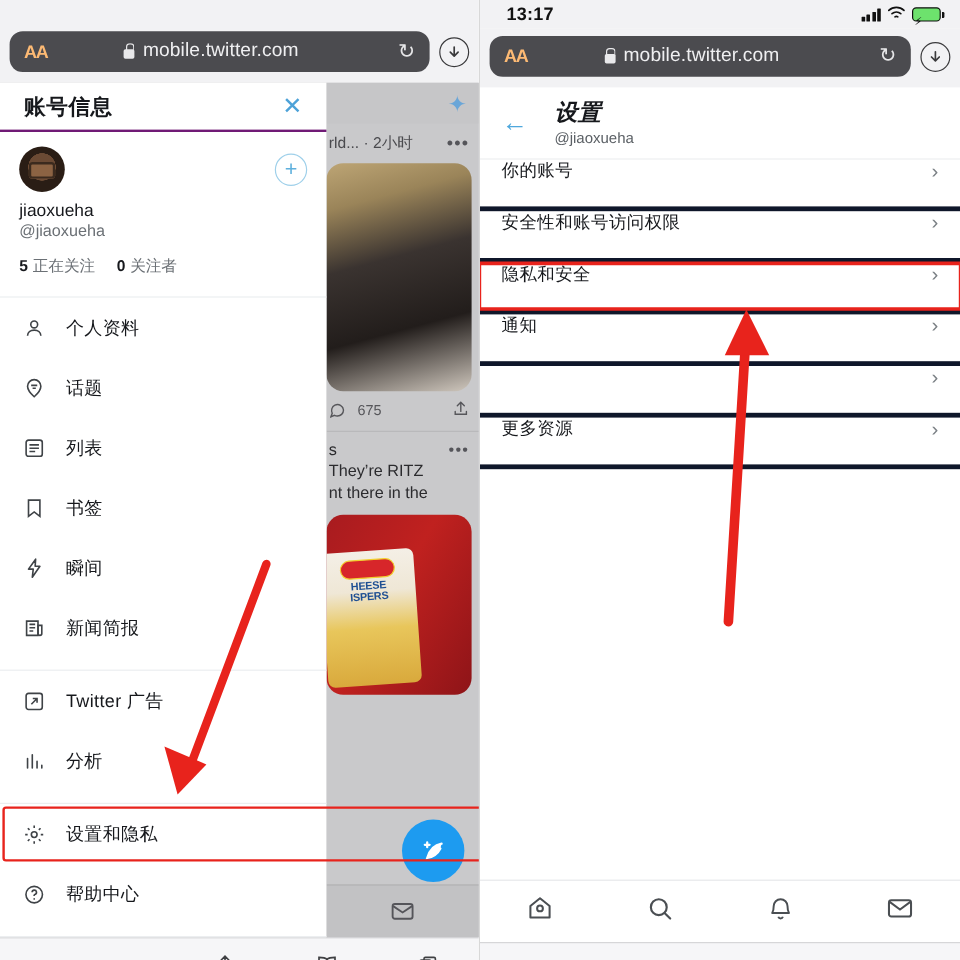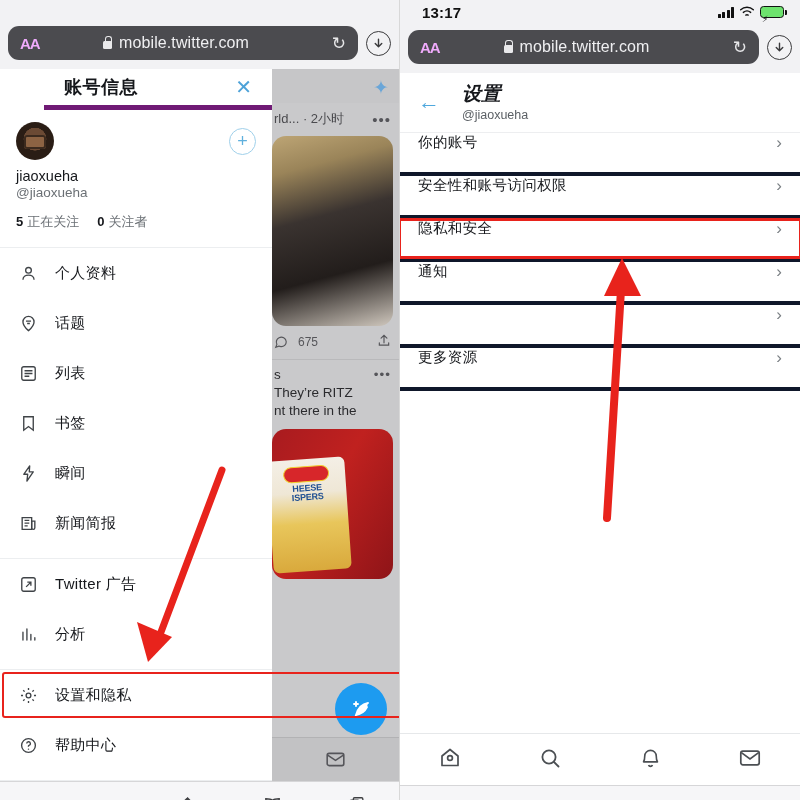--- a/index.html
+++ b/index.html
@@ -48,21 +48,21 @@
   .urlbar-wrap {
     background: #f2f2f4;
     padding: 6px 8px 9px 8px;
     display: flex; align-items: center; gap: 8px;
   }
   .urlbar {
     flex: 1; height: 34px; border-radius: 11px; background: #4b4b4f;
     display: flex; align-items: center; padding: 0 12px;
     position: relative;
   }
-  .aa { color: #f0abfc; font-size: 15px; font-weight: 600; letter-spacing: -1px; }
+  .aa { color: #fdba74; font-size: 15px; font-weight: 600; letter-spacing: -1px; }
   .url-center {
     position: absolute; left: 0; right: 14px;
     display: flex; align-items: center; justify-content: center; gap: 7px;
     pointer-events: none;
   }
   .lock {
     width: 9px; height: 8px; border-radius: 1.5px; background: #e9e9eb;
     position: relative; margin-top: 3px;
   }
   .lock::before{content:"";position:absolute;left:1.7px;top:-5px;width:5.5px;height:6px;
@@ -121,22 +121,21 @@
   }
   .tl-bottombar svg { stroke:#55555a; }
 
   
   .drawer {
     position:absolute; left:0; top:0; width:272px; bottom:0;
     background:#fff; z-index:3; display:flex; flex-direction:column;
   }
   .drawer-head {
     height:48px; display:flex; align-items:center; padding:0 20px;
-    border-bottom:5px solid #701a75;
-    margin-left:44px;
+    border-bottom:2px solid #701a75;
   }
   .drawer-title { font-size:18px; font-weight:bold; color:#16181c; letter-spacing:.5px; }
   .drawer-close { margin-left:auto; color:#4da2d8; font-size:20px; font-weight:300; }
 
   .acct-block { padding:12px 16px 6px 16px; }
   .acct-row { display:flex; align-items:center; }
   .avatar {
     width:38px;height:38px;border-radius:50%;
     background: radial-gradient(circle at 50% 45%, #e8e2da 0 12%, #6b4a34 13% 40%, #2a1d15 41% 100%);
     position:relative; overflow:hidden;

